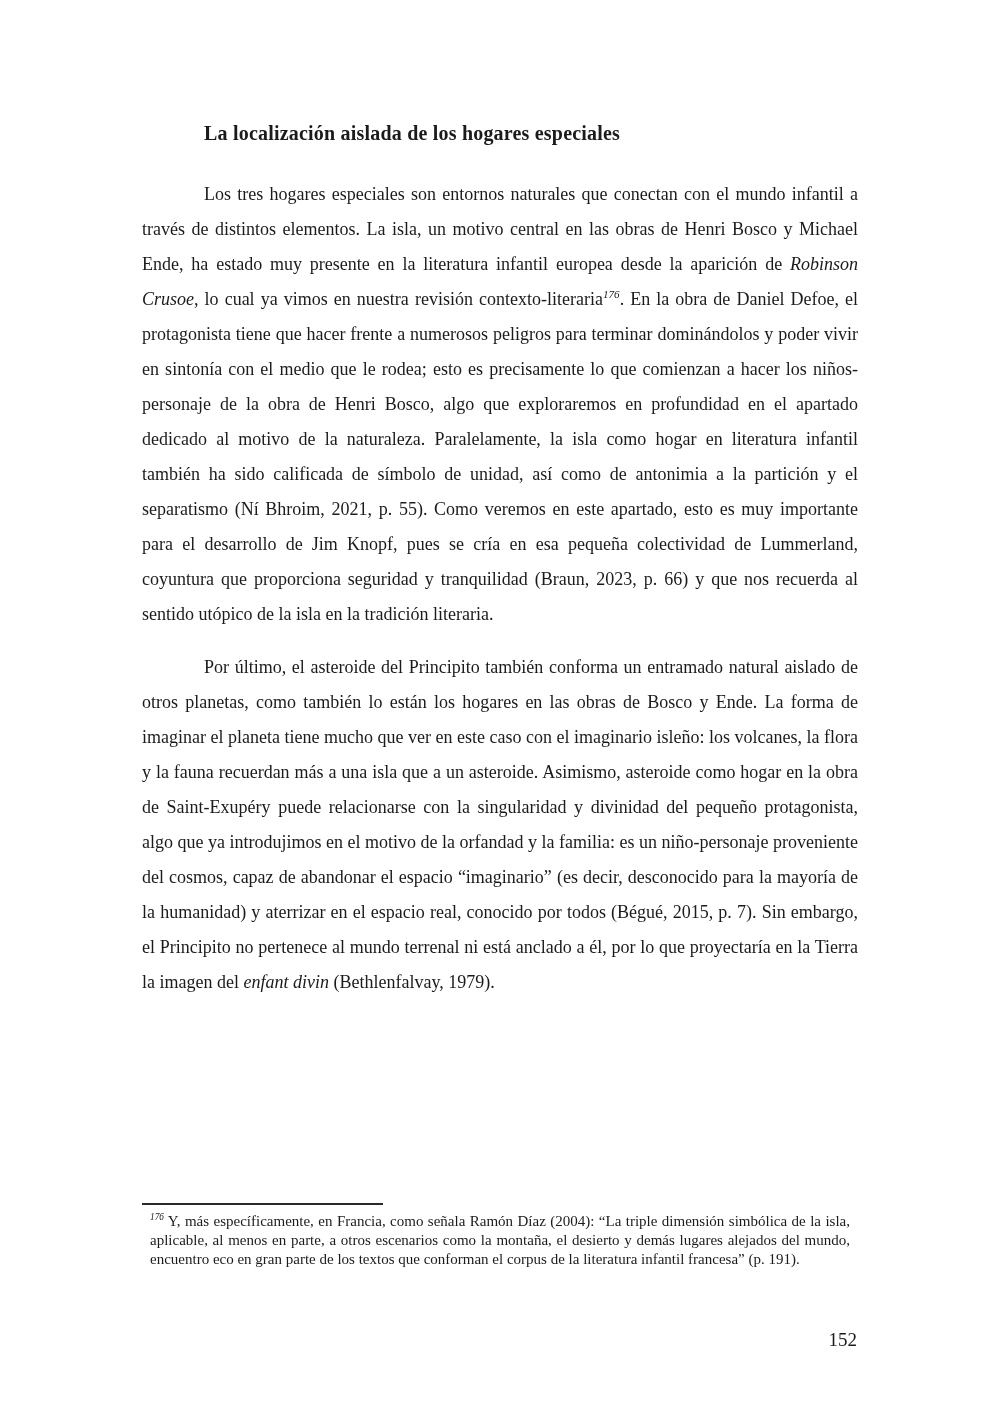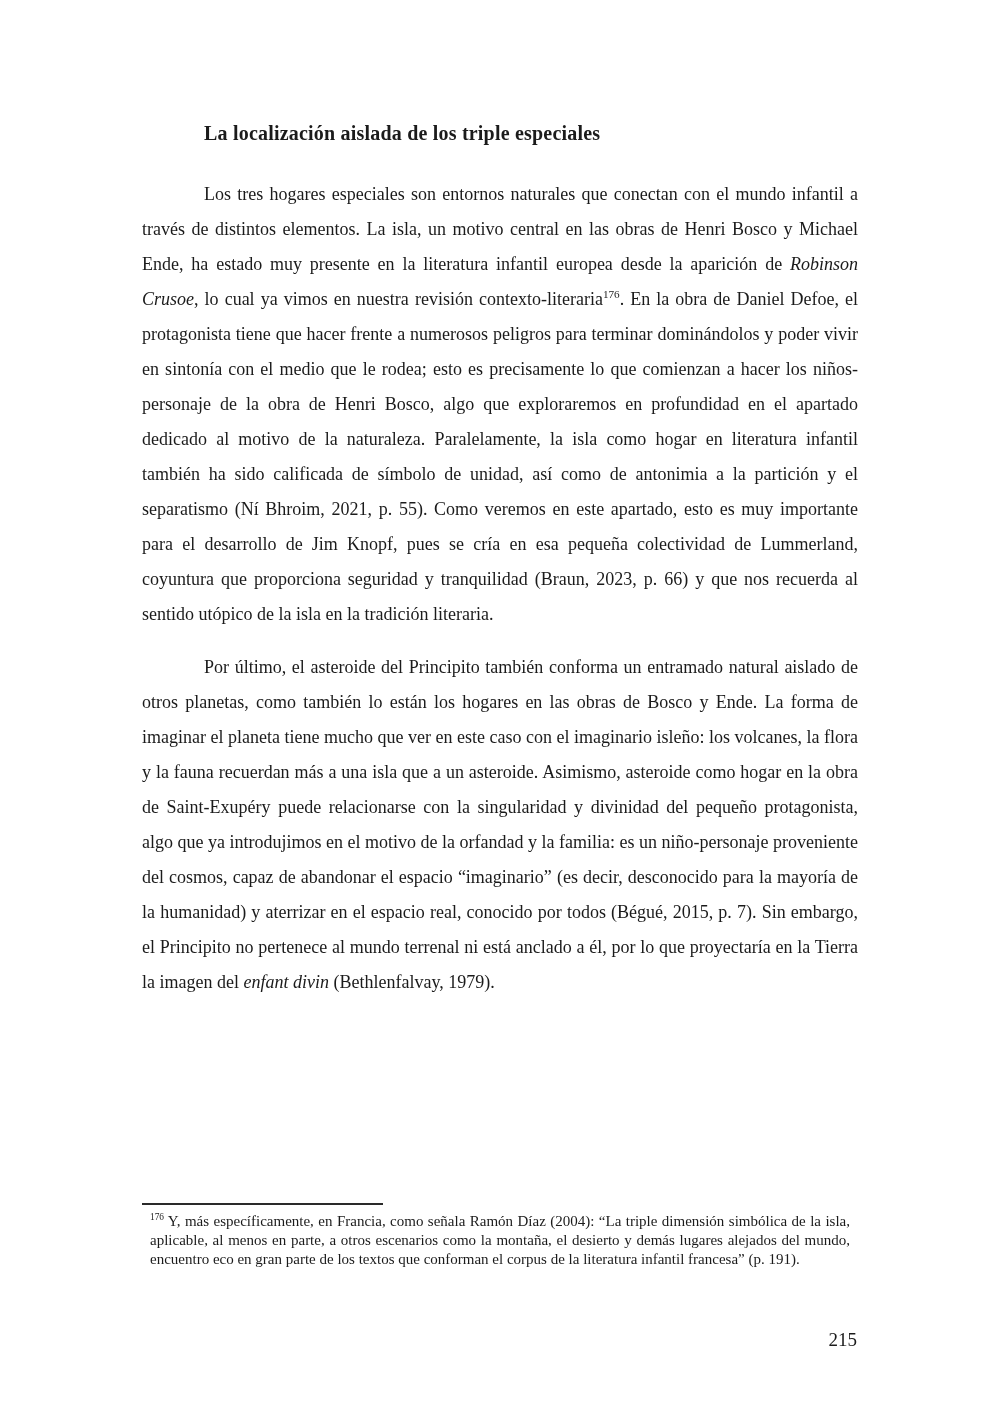--- a/index.html
+++ b/index.html
@@ -47,20 +47,21 @@
   p.body-par.second {
     margin-top: 18px;
   }
   .italic {
     font-style: italic;
   }
   sup {
     font-size: 0.62em;
     line-height: 0;
     vertical-align: super;
+    font-style: italic;
   }
   .footnote-area {
     position: absolute;
     left: 142px;
     right: 142px;
     top: 1203px;
   }
   .footnote-separator {
     width: 241px;
     height: 0;
@@ -80,26 +81,26 @@
     top: 1328px;
     font-size: 19px;
     line-height: 24px;
   }
 </style>
 </head>
 <body>
 
 <div class="page">
   <div class="content">
-    <h1 class="heading">La localización aislada de los triple especiales</h1>
+    <h1 class="heading">La localización aislada de los hogares especiales</h1>
 
     <p class="body-par first"><span>Los tres hogares especiales son entornos naturales que conectan con el mundo infantil a través de distintos elementos. La isla, un motivo central en las obras de Henri Bosco y Michael Ende, ha estado muy presente en la literatura infantil europea desde la aparición de </span><span class="italic">Robinson Crusoe</span><span>, lo cual ya vimos en nuestra revisión contexto-literaria</span><sup>176</sup><span>. En la obra de Daniel Defoe, el protagonista tiene que hacer frente a numerosos peligros para terminar dominándolos y poder vivir en sintonía con el medio que le rodea; esto es precisamente lo que comienzan a hacer los niños-personaje de la obra de Henri Bosco, algo que exploraremos en profundidad en el apartado dedicado al motivo de la naturaleza. Paralelamente, la isla como hogar en literatura infantil también ha sido calificada de símbolo de unidad, así como de antonimia a la partición y el separatismo (Ní Bhroim, 2021, p. 55). Como veremos en este apartado, esto es muy importante para el desarrollo de Jim Knopf, pues se cría en esa pequeña colectividad de Lummerland, coyuntura que proporciona seguridad y tranquilidad (Braun, 2023, p. 66) y que nos recuerda al sentido utópico de la isla en la tradición literaria.</span></p>
 
     <p class="body-par second"><span>Por último, el asteroide del Principito también conforma un entramado natural aislado de otros planetas, como también lo están los hogares en las obras de Bosco y Ende. La forma de imaginar el planeta tiene mucho que ver en este caso con el imaginario isleño: los volcanes, la flora y la fauna recuerdan más a una isla que a un asteroide. Asimismo, asteroide como hogar en la obra de Saint-Exupéry puede relacionarse con la singularidad y divinidad del pequeño protagonista, algo que ya introdujimos en el motivo de la orfandad y la familia: es un niño-personaje proveniente del cosmos, capaz de abandonar el espacio “imaginario” (es decir, desconocido para la mayoría de la humanidad) y aterrizar en el espacio real, conocido por todos (Bégué, 2015, p. 7). Sin embargo, el Principito no pertenece al mundo terrenal ni está anclado a él, por lo que proyectaría en la Tierra la imagen del </span><span class="italic">enfant divin</span><span> (Bethlenfalvay, 1979).</span></p>
   </div>
 
   <div class="footnote-area">
     <div class="footnote-separator"></div>
     <p class="footnote-text"><sup>176</sup><span> Y, más específicamente, en Francia, como señala Ramón Díaz (2004): “La triple dimensión simbólica de la isla, aplicable, al menos en parte, a otros escenarios como la montaña, el desierto y demás lugares alejados del mundo, encuentro eco en gran parte de los textos que conforman el corpus de la literatura infantil francesa” (p. 191).</span></p>
   </div>
 
-  <div class="page-number">215</div>
+  <div class="page-number">152</div>
 </div>
 
 </body></html>

